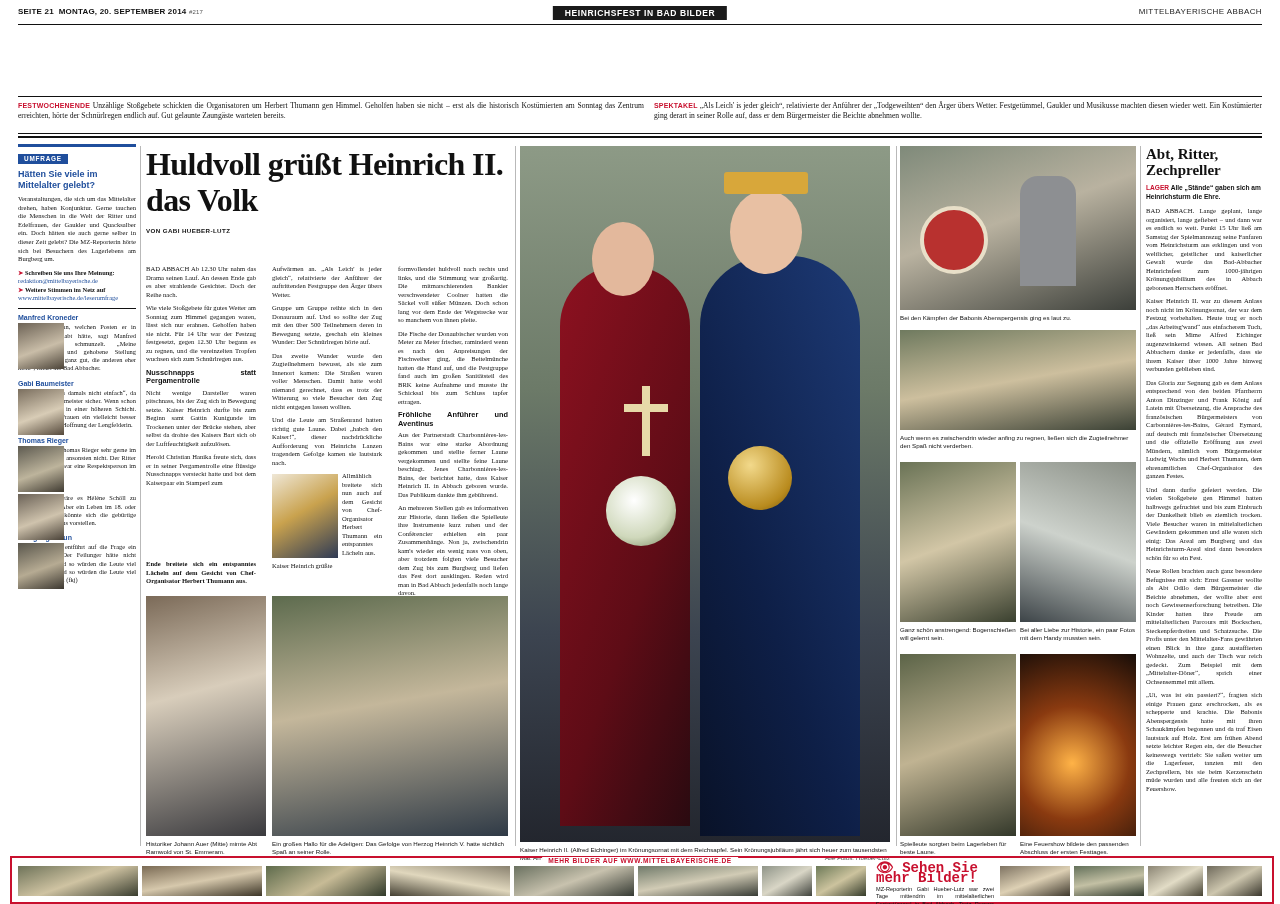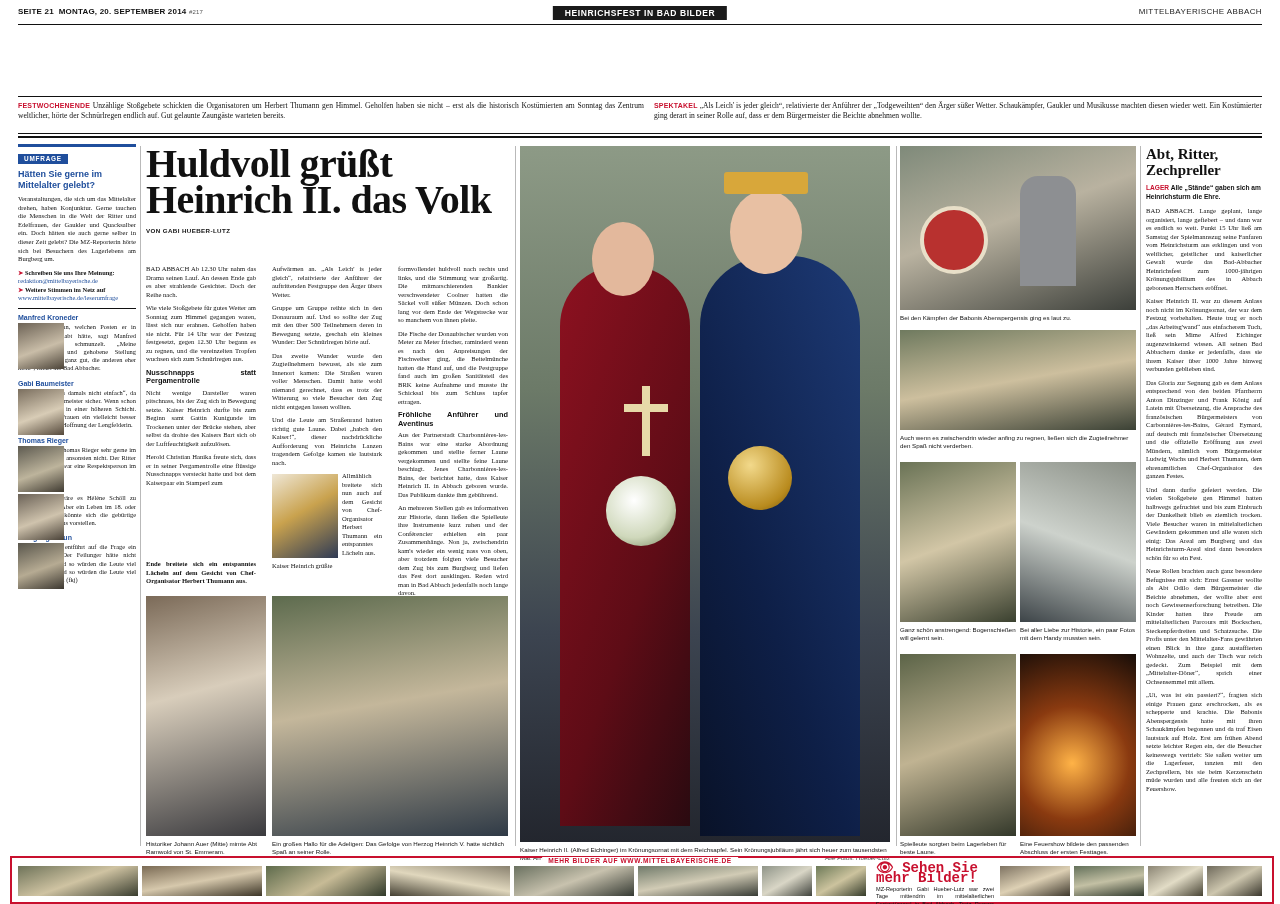--- a/index.html
+++ b/index.html
@@ -48,21 +48,21 @@
   .arrow{color:#c8102e;font-weight:bold;}
   .sb-hr{height:1px;background:#111;margin:6px 0 5px;}
   .voice{margin-bottom:7px;}
   .voice .name{font-family:"Liberation Sans",sans-serif;font-weight:bold;font-size:7px;color:#1f4e9c;margin-bottom:2px;}
   .voice .ph{width:46px;height:46px;float:left;margin:0 5px 2px 0;background:#8a8478;}
   .voice .txt{font-size:6.4px;line-height:8.2px;text-align:justify;}
   .voice:after{content:"";display:block;clear:both;}
 
   
   .c2{position:absolute;left:146px;top:146px;width:366px;}
-  .big-head{font-family:"Liberation Serif",serif;font-weight:bold;font-size:40px;line-height:36px;letter-spacing:-0.6px;}
+  .big-head{font-family:"Liberation Serif",serif;font-weight:bold;font-size:32px;line-height:36px;letter-spacing:-0.6px;}
   .lead{margin-top:10px;font-family:"Liberation Sans",sans-serif;font-weight:bold;font-size:8.6px;line-height:11px;width:110px;}
   .lead .kick{color:#c8102e;}
   .byline{font-family:"Liberation Sans",sans-serif;font-size:6.2px;font-weight:bold;letter-spacing:.4px;margin-top:9px;}
   .col{float:left;font-size:6.6px;line-height:8.5px;text-align:justify;}
   .col p{margin:0 0 5px;}
   .col .dl{font-family:"Liberation Sans",sans-serif;font-weight:bold;font-size:6.4px;}
   .sub{font-family:"Liberation Sans",sans-serif;font-weight:bold;font-size:7.4px;margin:3px 0 3px;}
 
   
   .hero{position:absolute;left:520px;top:146px;width:370px;height:696px;overflow:hidden;background:#2b2f39;}
@@ -104,38 +104,38 @@
     </div>
     <div class="mast-center">HEINRICHSFEST IN BAD BILDER</div>
     <div class="mast-right">MITTELBAYERISCHE ABBACH</div>
   </div>
   <div class="rule-top"></div>
 
   <div class="rule-2"></div>
 
   <div class="teaser teaser-left">
     <span class="kicker">FESTWOCHENENDE</span>
-    <span>Unzählige Stoßgebete schickten die Organisatoren um Herbert Thumann gen Himmel. Geholfen haben sie nicht – erst als die historisch Kostümierten am Sonntag das Zentrum weltlicher, hörte der Schnürlregen endlich auf. Gut gelaunte Zaungäste warteten bereits.</span>
+    <span>Unzählige Stoßgebete schickten die Organisatoren um Herbert Thumann gen Himmel. Geholfen haben sie nicht – erst als die historisch Kostümierten am Sonntag das Zentrum erreichten, hörte der Schnürlregen endlich auf. Gut gelaunte Zaungäste warteten bereits.</span>
   </div>
   <div class="teaser teaser-right">
     <span class="kicker">SPEKTAKEL</span>
-    <span>„Als Leich' is jeder gleich“, relativierte der Anführer der „Todgeweihten“ den Ärger süßer Wetter. Schaukämpfer, Gaukler und Musikusse machten diesen wieder wett. Ein Kostümierter ging derart in seiner Rolle auf, dass er dem Bürgermeister die Beichte abnehmen wollte.</span>
+    <span>„Als Leich' is jeder gleich“, relativierte der Anführer der „Todgeweihten“ den Ärger übers Wetter. Festgetümmel, Gaukler und Musikusse machten diesen wieder wett. Ein Kostümierter ging derart in seiner Rolle auf, dass er dem Bürgermeister die Beichte abnehmen wollte.</span>
   </div>
   <div class="rule-3"></div>
   <div class="rule-4"></div>
 
   <div class="vrule" style="left:140px;top:146px;height:700px;"></div>
   <div class="vrule" style="left:515px;top:146px;height:700px;"></div>
   <div class="vrule" style="left:896px;top:146px;height:700px;"></div>
   <div class="vrule" style="left:1140px;top:146px;height:700px;"></div>
 
   <div class="sidebar">
     <div class="sb-topline"></div>
     <div class="sb-label">UMFRAGE</div>
-    <div class="sb-q">Hätten Sie gerne im Mittelalter gelebt?</div>
+    <div class="sb-q">Hätten Sie viele im Mittelalter gelebt?</div>
     <div class="sb-intro">Veranstaltungen, die sich um das Mittelalter drehen, haben Konjunktur. Gerne tauchen die Menschen in die Welt der Ritter und Edelfrauen, der Gaukler und Quacksalber ein. Doch hätten sie auch gerne selber in dieser Zeit gelebt? Die MZ-Reporterin hörte sich bei Besuchern des Lagerlebens am Burgberg um.</div>
     <div class="sb-cta">
       <span class="arrow">➤</span>
       <span class="b">Schreiben Sie uns Ihre Meinung:</span><br>
       <span class="lnk">redaktion@mittelbayerische.de</span><br>
       <span class="arrow">➤</span>
       <span class="b">Weitere Stimmen im Netz auf</span><br>
       <span class="lnk">www.mittelbayerische.de/leserumfrage</span>
     </div>
     <div class="sb-hr"></div>

